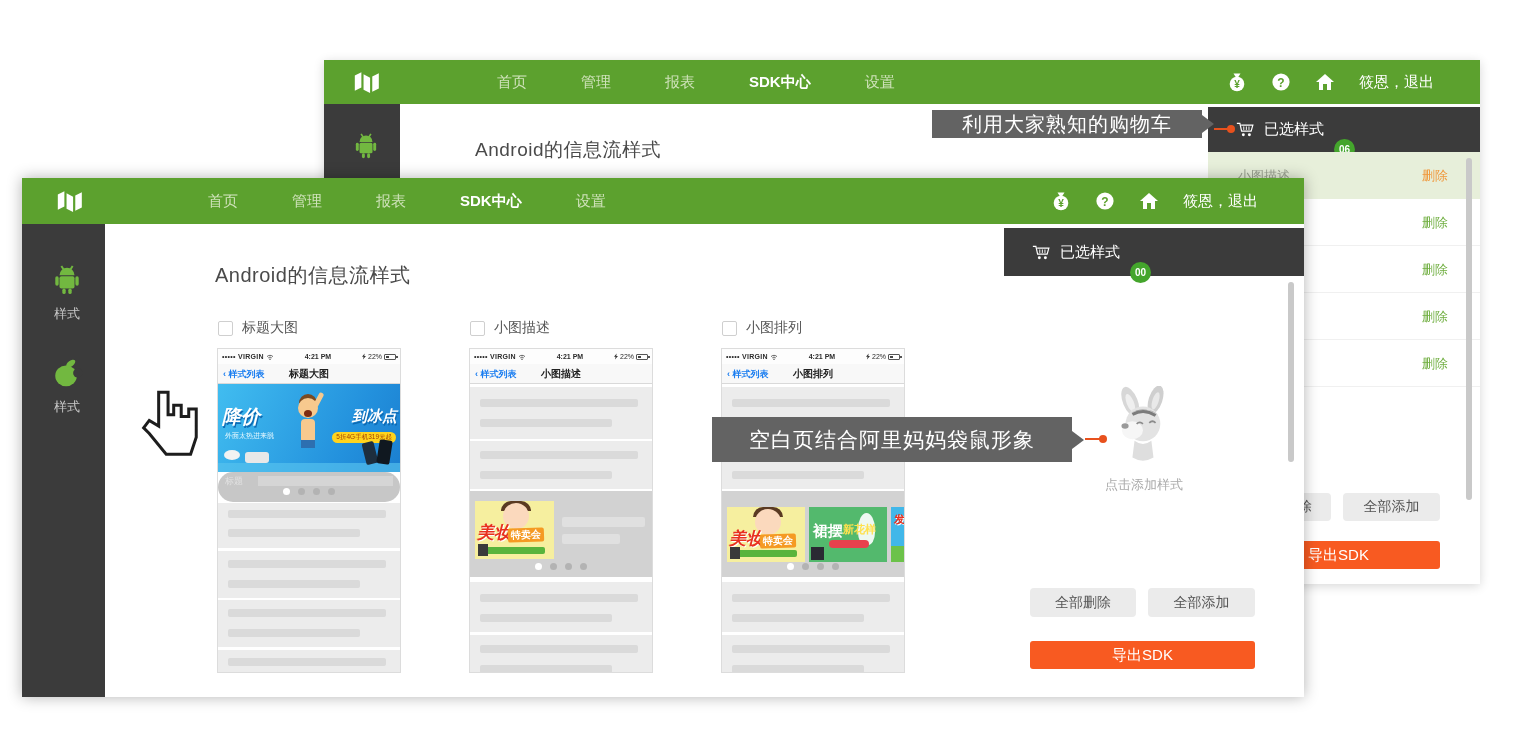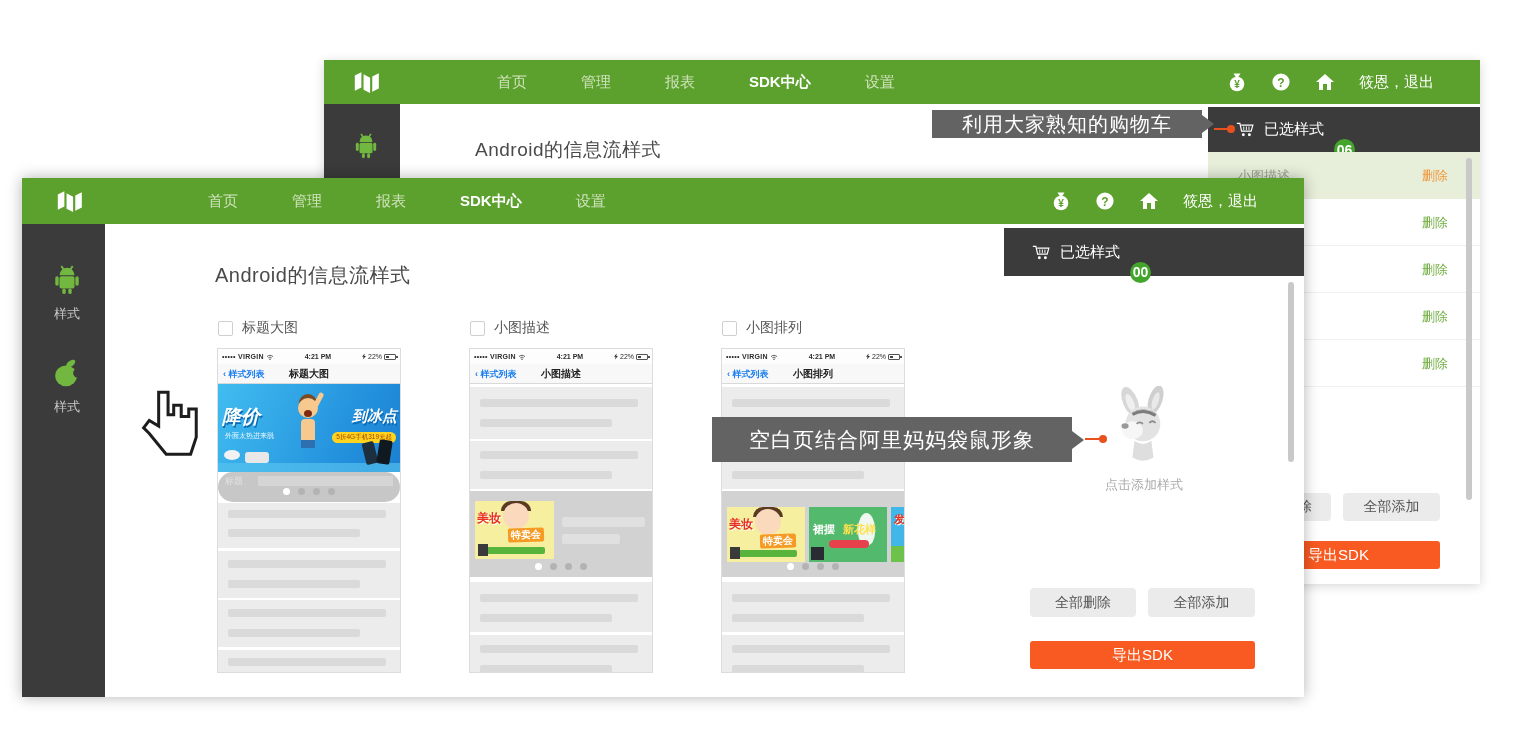--- a/index.html
+++ b/index.html
@@ -39,21 +39,21 @@
   
   .page-title { position:absolute; color:#4a4a4a; letter-spacing:.5px; }
   #bg-window .page-title { left:151px; top:77px; font-size:19px; }
   #fg-window .page-title { left:193px; top:84px; font-size:20px; }
 
   
   .panel-header { position:absolute; background:var(--dark,#3b3b3b); display:flex;
                   align-items:center; color:#fff; }
   .panel-header .ph-text { font-size:15px; margin-left:9px; }
   .badge { width:21px; height:21px; border-radius:50%; background:var(--badge_green,#44a52c);
-           color:#fff; font-size:14px; font-weight:bold; display:flex; align-items:center;
+           color:#fff; font-size:10px; font-weight:bold; display:flex; align-items:center;
            justify-content:center; margin-left:10px;margin-top:40px; }
   .scroll-thumb { position:absolute; width:6px; border-radius:3px; background:#c9c9c9; }
   .btn-gray { position:absolute; background:#ebebeb; border-radius:4px; color:#555;
               font-size:14px; text-align:center; cursor:pointer; border:none;
               font-family:inherit; }
   .btn-orange { position:absolute; background:var(--orange,#f85a21); border-radius:3px;
                 color:#fff; font-size:15px; text-align:center; cursor:pointer; border:none;
                 font-family:inherit; }
 
   
@@ -145,30 +145,30 @@
   .bn-wave { position:absolute; bottom:0; left:0; right:0; height:9px; background:#58c3ee;
              opacity:.65; }
 
   
   .thumb { position:absolute; overflow:hidden; }
   .th-beauty { background:#f6ef9f; }
   .th-face { position:absolute; left:28px; top:2px; width:26px; height:26px; border-radius:50%;
              background:#fbd9bd; }
   .th-hair { position:absolute; left:26px; top:0; width:30px; height:10px;
              border-radius:10px 10px 0 0; background:#5a3a22; }
-  .th-b1 { position:absolute; left:2px; top:9px; font-size:12px; font-weight:bold;
-           color:#e8301f; text-shadow:1px 1px 0 #fff; }
+  .th-b1 { position:absolute; left:2px; top:20px; font-size:17px; font-weight:bold;
+           font-style:italic; color:#e8301f; text-shadow:1px 1px 0 #fff; }
   .th-b2 { position:absolute; left:33px; top:27px; font-size:10px; font-weight:bold;
            color:#fff; background:#f59a23; padding:0 3px; border-radius:2px;
            transform:rotate(-2deg); }
   .th-strip { position:absolute; left:8px; bottom:5px; width:62px; height:7px;
               border-radius:2px; background:#59b43c; }
   .th-box { position:absolute; left:3px; bottom:3px; width:10px; height:12px; background:#3a3a3a; }
   .th-dress { background:#53b96d; }
-  .th-d1 { position:absolute; left:4px; top:15px; font-size:11px; font-weight:bold; color:#fff;font-family:Liberation Mono, monospace; }
+  .th-d1 { position:absolute; left:4px; top:15px; font-size:15px; font-weight:bold; color:#fff;font-family:Liberation Mono, monospace; }
   .th-d2 { position:absolute; left:34px; top:15px; font-size:11px; font-weight:bold; color:#ffe14d; }
   .th-dpill { position:absolute; left:20px; top:33px; width:40px; height:8px; border-radius:4px;
               background:#e8414d; }
   .th-dressfig { position:absolute; right:12px; top:6px; width:17px; height:32px;
                  border-radius:50% 50% 40% 40%; background:#fff; opacity:.9; }
   .th-check { position:absolute; left:2px; bottom:2px; width:13px; height:13px; background:#2a2a33; }
   .th-fa { background:#41b7e9; }
   .th-f1 { position:absolute; left:3px; top:5px; font-size:11px; font-weight:bold;
            color:#e8301f; text-shadow:1px 1px 0 #fff; }
   .th-fgreen { position:absolute; left:0; right:0; bottom:0; height:16px; background:#6cc24a; }

